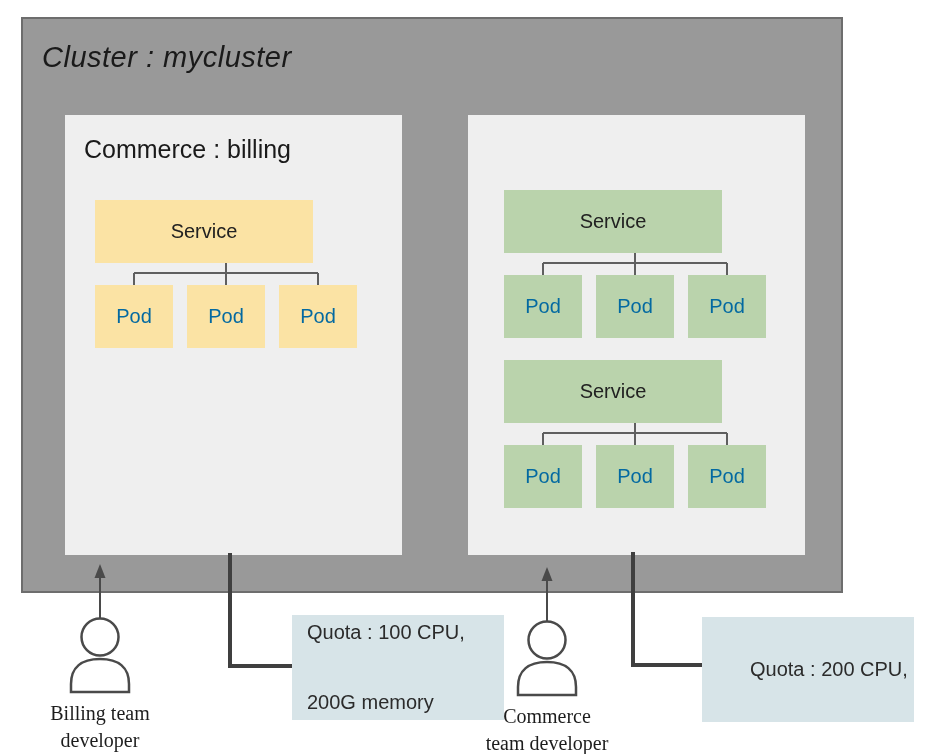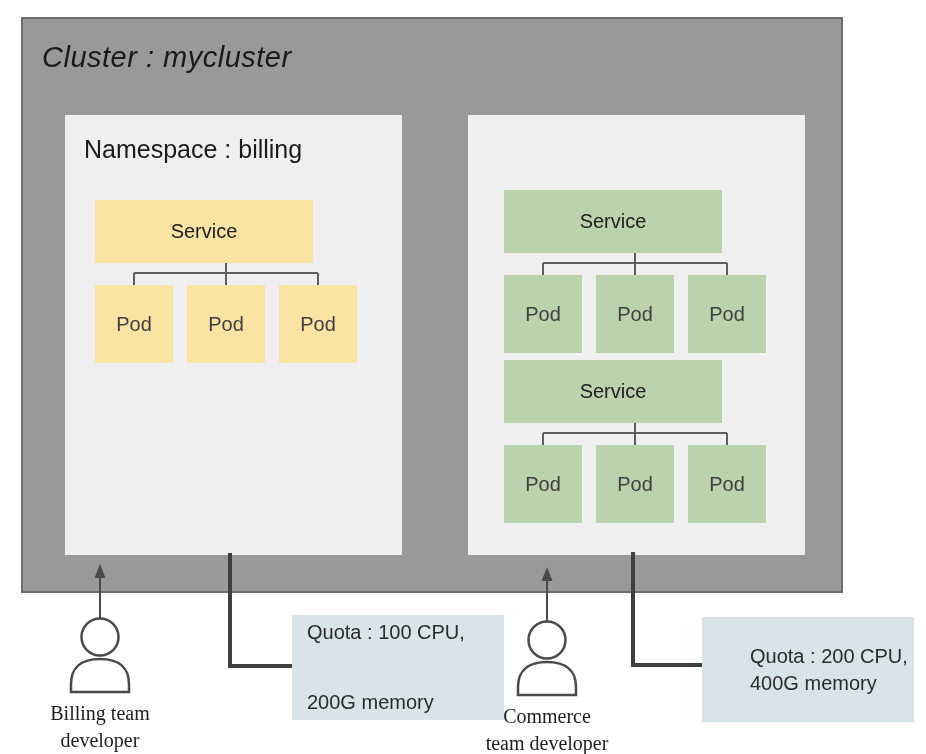--- a/index.html
+++ b/index.html
@@ -15,22 +15,22 @@
   .namespace{position:absolute;top:96px;width:337px;height:440px;background:#efefef;}
   .ns-billing{left:42px;}   
   .ns-commerce{left:445px;} 
   .ns-title{position:absolute;left:19px;top:20px;font-size:25px;color:#1a1a1a;}
 
   
   .svc-group{position:absolute;width:262px;}
   .svc-box{width:218px;height:63px;display:flex;align-items:center;justify-content:center;
            font-size:20px;color:#212121;}
   .pod-row{display:flex;justify-content:space-between;width:262px;}
-  .pod-box{width:78px;height:78px;display:flex;align-items:center;justify-content:center;
-           font-size:20px;color:#404040;}
+  .pod-box{width:78px;height:63px;display:flex;align-items:center;justify-content:center;
+           font-size:20px;color:#0369a1;}
   .yellow{background:#fbe3a4;}
   .green{background:#bad3ac;}
   .connector{display:block;margin:0;}
 
   
   .qline{position:absolute;background:#3f3f3f;}
 
   
   .quota{position:absolute;width:212px;height:105px;background:#d7e4e8;
          display:flex;flex-direction:column;justify-content:center;padding-left:15px;box-sizing:border-box;}
@@ -42,21 +42,21 @@
 </style>
 </head>
 <body>
 
 <div id="canvas">
 
   <div class="cluster">
     <div class="cluster-title">Cluster : mycluster</div>
 
     <div class="namespace ns-billing">
-      <div class="ns-title">Namespace : billing</div>
+      <div class="ns-title">Commerce : billing</div>
 
       <div class="svc-group" style="left:30px;top:85px;">
         <div class="svc-box yellow">Service</div>
         <svg class="connector" width="262" height="22" viewBox="0 0 262 22">
           <path d="M131 0 V10 M39 10 H223 M39 10 V22 M131 10 V22 M223 10 V22" fill="none" stroke="#5f5f5f" stroke-width="2"></path>
         </svg>
         <div class="pod-row">
           <div class="pod-box yellow">Pod</div>
           <div class="pod-box yellow">Pod</div>
           <div class="pod-box yellow">Pod</div>
@@ -96,21 +96,20 @@
   <div class="qline" style="left:228px;top:664px;width:64px;height:4px;"></div>
   <div class="qline" style="left:631px;top:552px;width:4px;height:115px;"></div>
   <div class="qline" style="left:631px;top:663px;width:71px;height:4px;"></div>
 
   <div class="quota" style="left:292px;top:615px;gap:43px;">
     <div>Quota : 100 CPU,</div>
     <div>200G memory</div>
   </div>
   <div class="quota" style="left:702px;top:617px;padding-left:48px;">
     <div>Quota : 200 CPU,</div>
-    <div>400G memory</div>
   </div>
 
   <svg class="arrow-svg" style="left:93px;top:563px;" width="14" height="56" viewBox="0 0 14 56">
     <path d="M7 55 L7 12" stroke="#4a4a4a" stroke-width="2" fill="none"></path>
     <path d="M7 1 L1.5 15 L12.5 15 Z" fill="#4a4a4a"></path>
   </svg>
   <svg class="person-svg" style="left:68px;top:616px;" width="64" height="78" viewBox="0 0 64 78">
     <path d="M3 76 L3 68 C3 52 13 43 32 43 C51 43 61 52 61 68 L61 76 Z" fill="#ffffff" stroke="#4a4a4a" stroke-width="2.5"></path>
     <circle cx="32" cy="21" r="18.5" fill="#ffffff" stroke="#4a4a4a" stroke-width="2.5"></circle>
   </svg>

